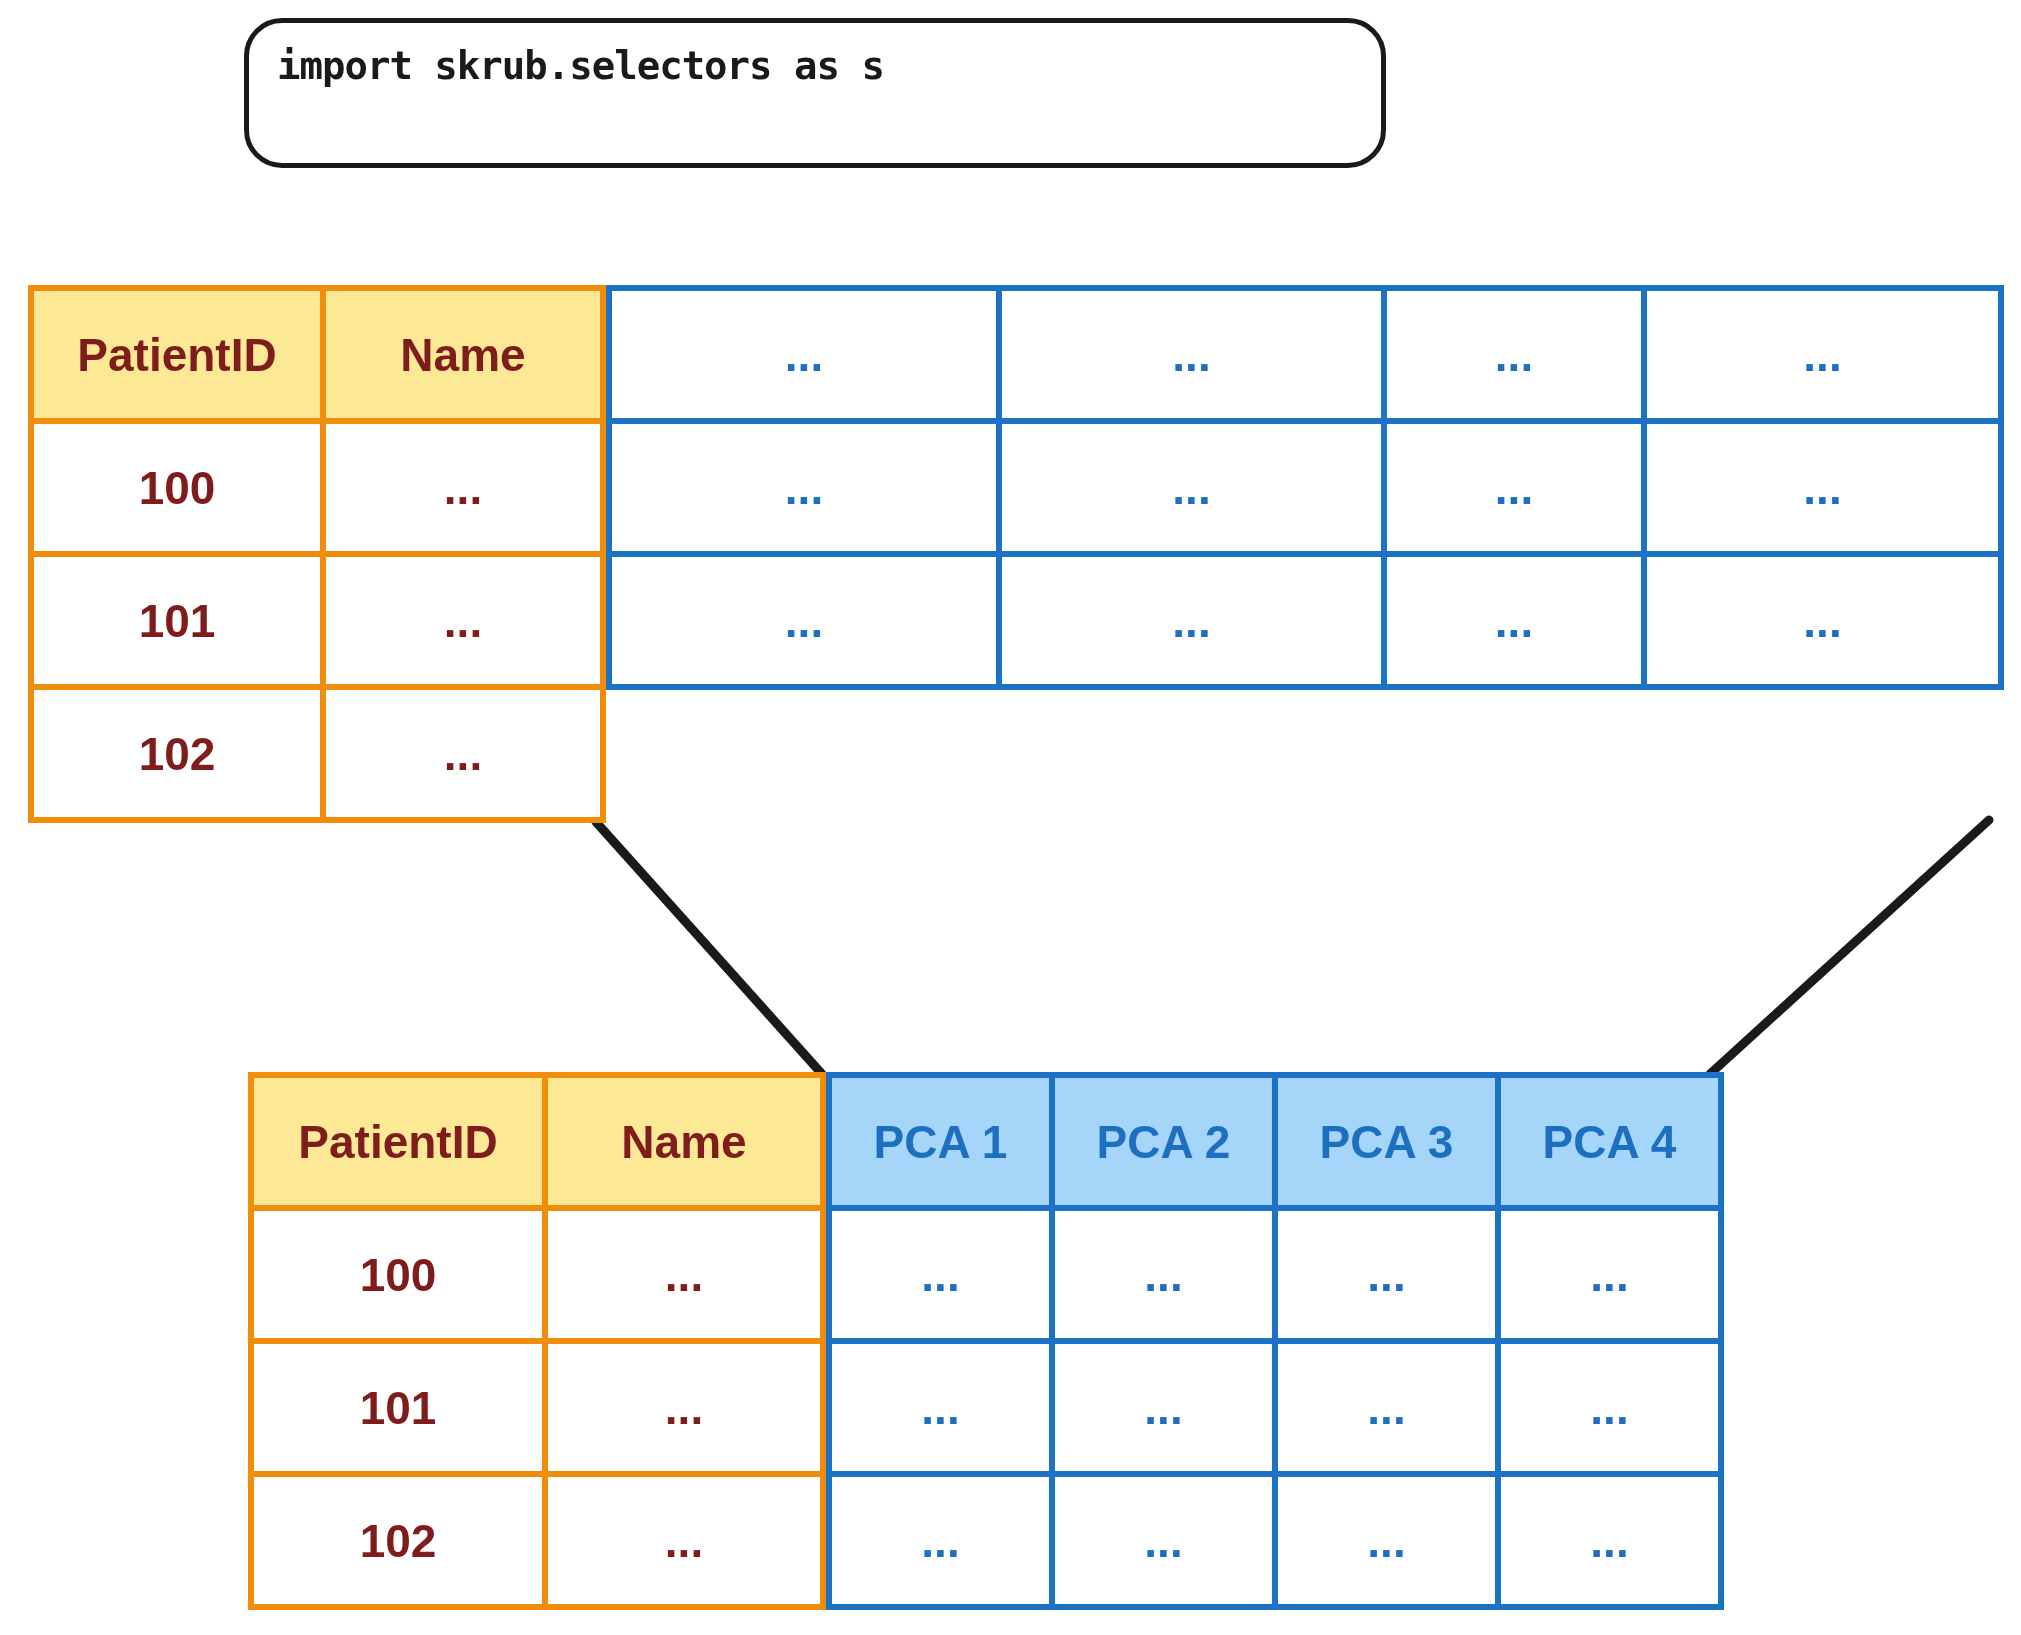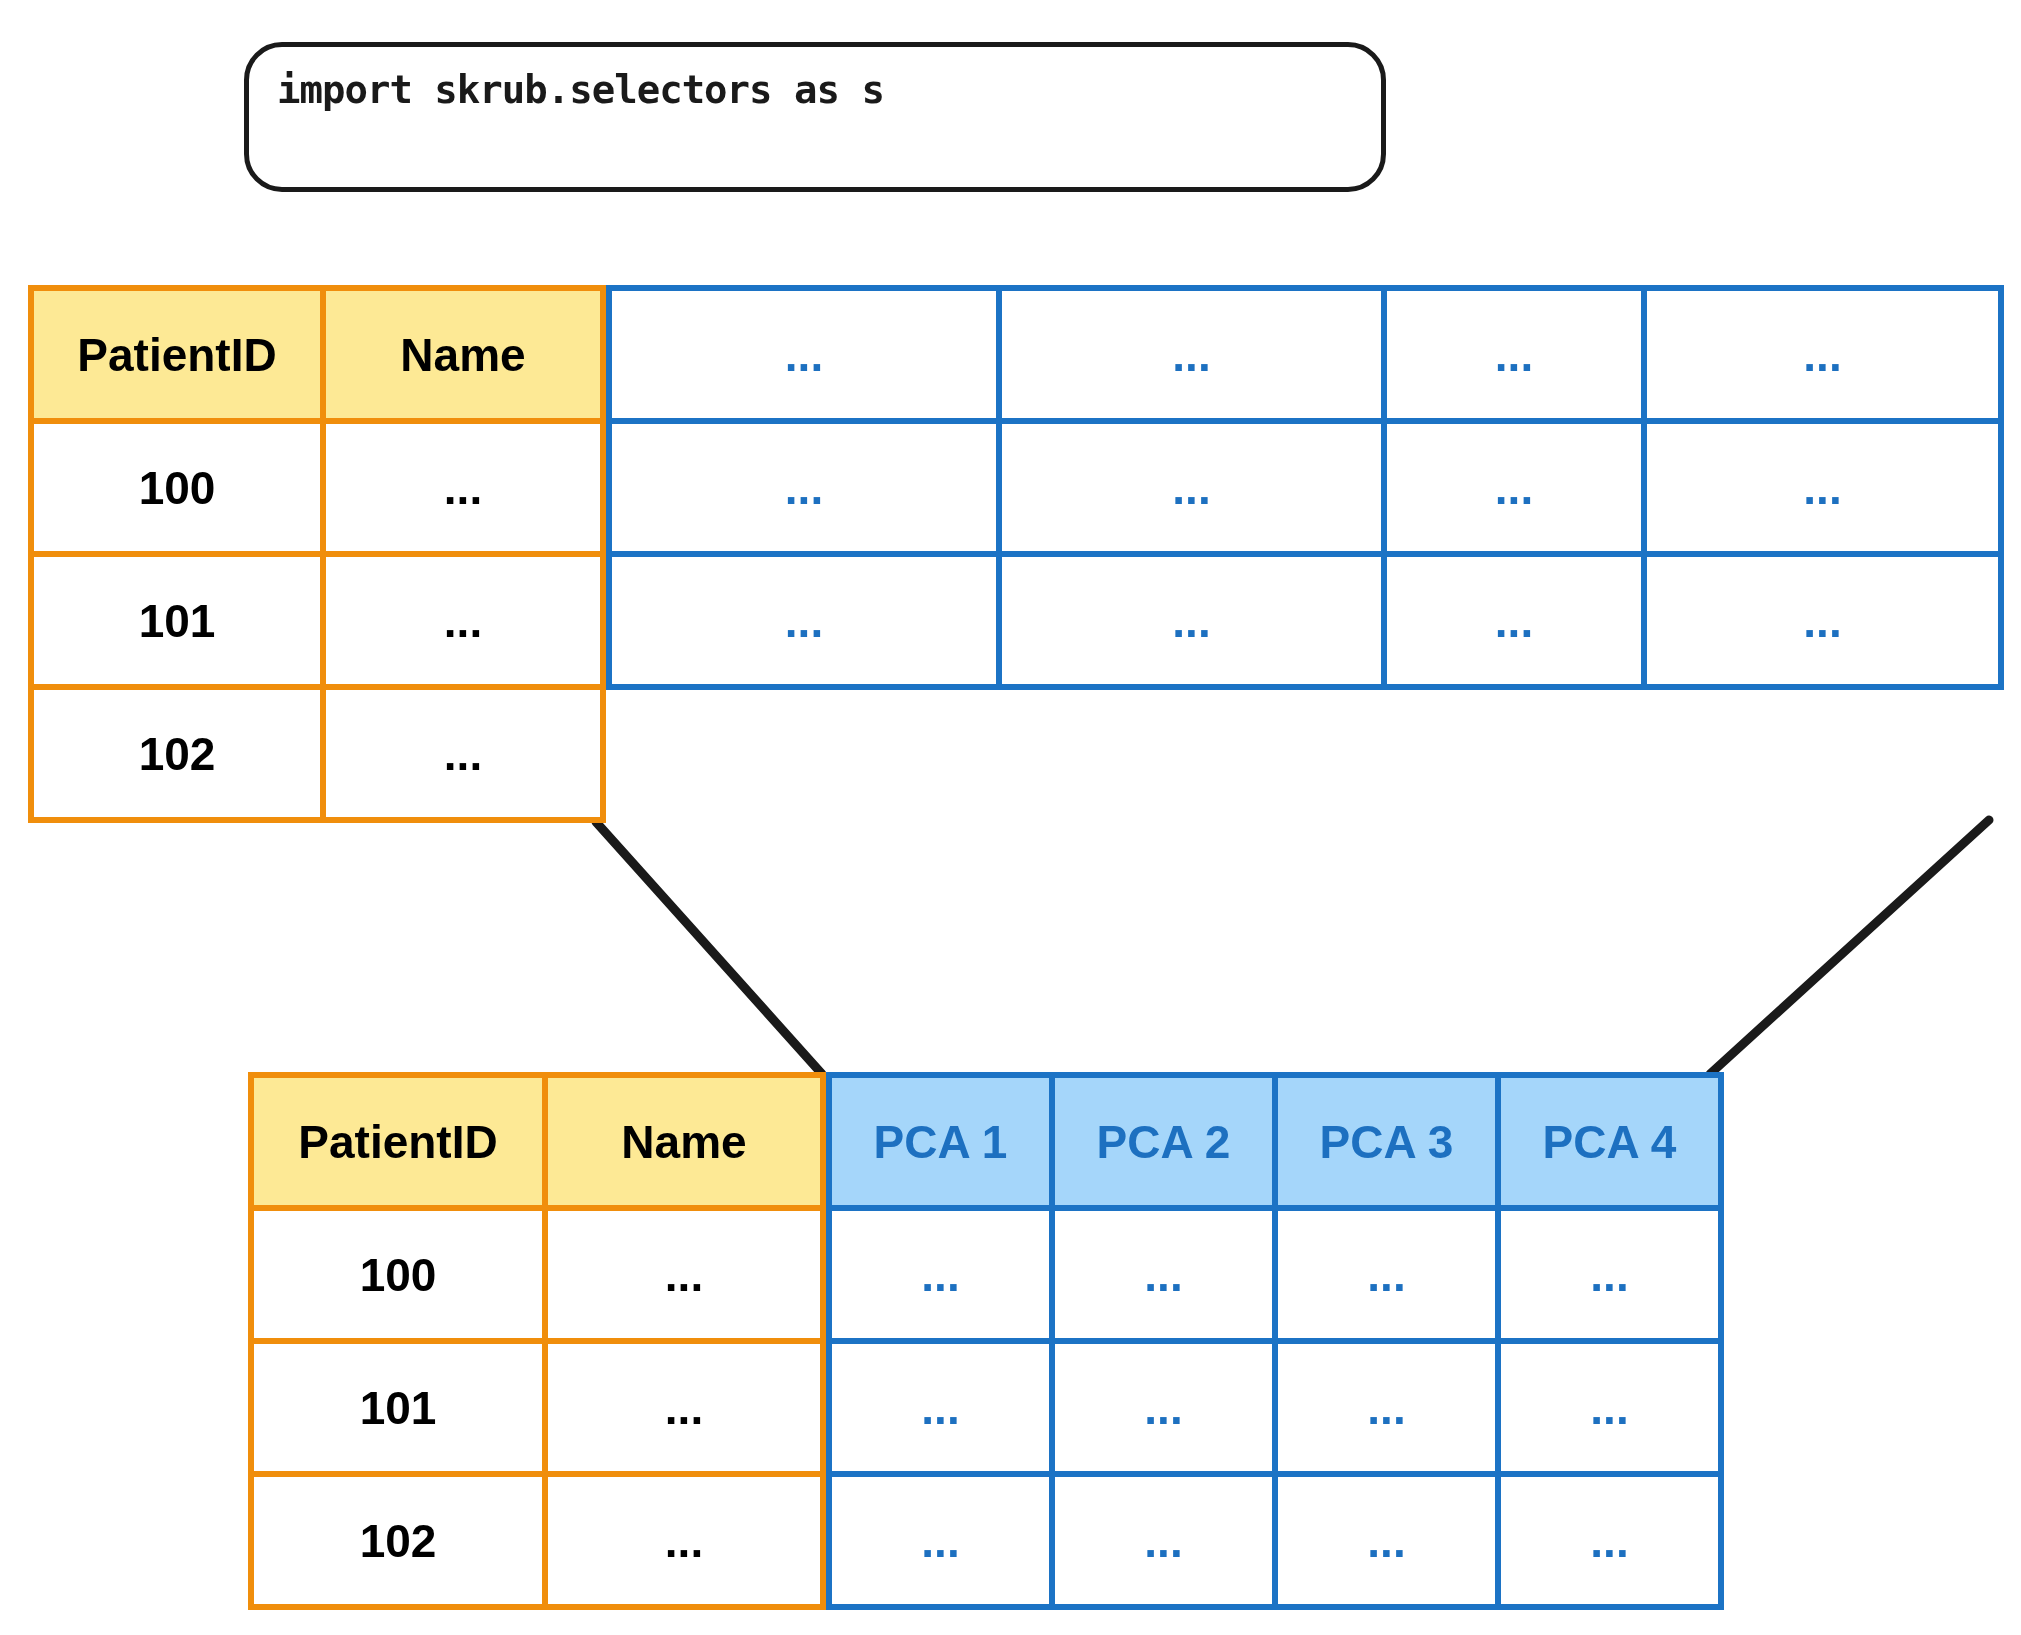--- a/index.html
+++ b/index.html
@@ -21,21 +21,20 @@
     position: absolute;
     left: 244px;
     top: 18px;
     width: 1142px;
     height: 150px;
     border: 5px solid #1a1a1a;
     border-radius: 38px;
     box-sizing: border-box;
     background: #ffffff;
     padding: 14px 0 0 28px;
-    margin-top: 24px;
   }
   .code-line {
     font-family: "DejaVu Sans Mono", monospace;
     font-size: 39px;
     font-weight: 700;
     color: #1a1a1a;
     line-height: 57px;
     white-space: pre;
     letter-spacing: -1px;
   }
@@ -63,21 +62,21 @@
   .tbl th, .tbl td {
     height: 127px;
     text-align: center;
     vertical-align: middle;
     font-size: 46px;
     font-weight: 600;
     padding: 0;
     overflow: hidden;
   }
   
-  table.o th, table.o td { border: 6px solid #F08E0C; color: #000000; }
+  table.o th, table.o td { border: 6px solid #F08E0C; color: #7f1d1d; }
   table.o th { background: #FDE995; }
   table.o td { background: #ffffff; }
   
   table.b th, table.b td { border: 6px solid #1C73C5; color: #1D70C0; }
   table.b th { background: #A5D6FA; }
   table.b td { background: #ffffff; }
 </style>
 </head>
 <body>
 

